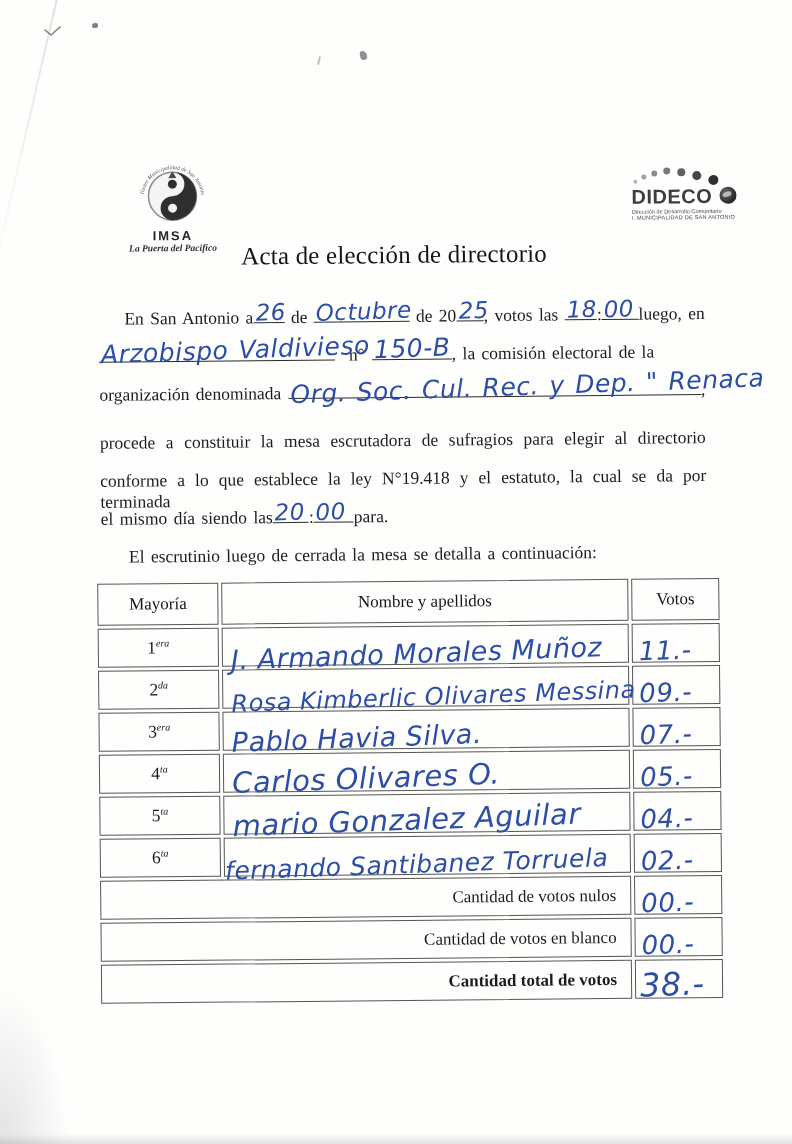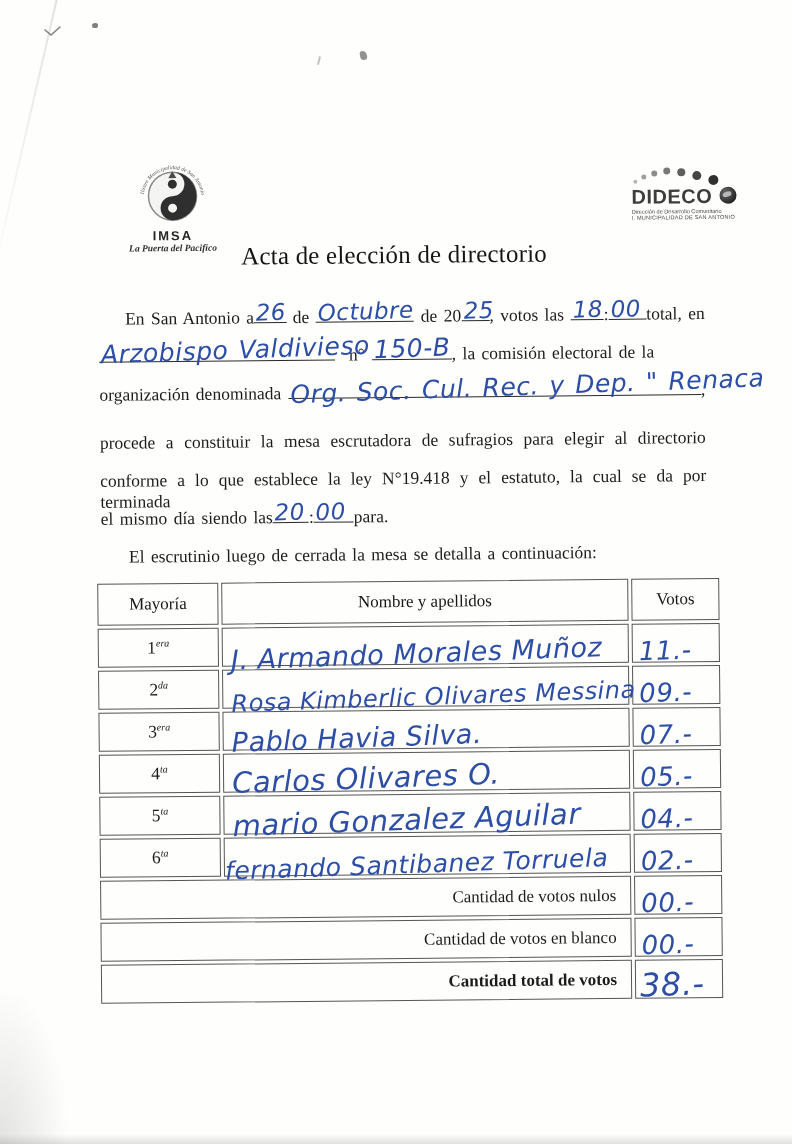--- a/index.html
+++ b/index.html
@@ -148,21 +148,21 @@
         </span>
         <span>, votos las</span>
         <span class="gap-s"></span>
         <span class="blank" style="width:35px;">
           <span class="fill hw hw-md" style="color: rgb(45, 78, 166);">18</span>
         </span>
         <span>:</span>
         <span class="blank" style="width:40px;">
           <span class="fill hw hw-md" style="color: rgb(45, 78, 166);">00</span>
         </span>
-        <span>total, en</span>
+        <span>luego, en</span>
       </div>
 
       <div class="p-line">
         <span class="blank" style="width:236px;">
           <span class="fill hw hw-lg" style="bottom: -4px; color: rgb(45, 78, 166);">Arzobispo Valdivieso</span>
         </span>
         <span class="gap-s"></span>
           <span class="gap-s"></span>
         <span>n°</span>
         <span class="gap-s"></span>

